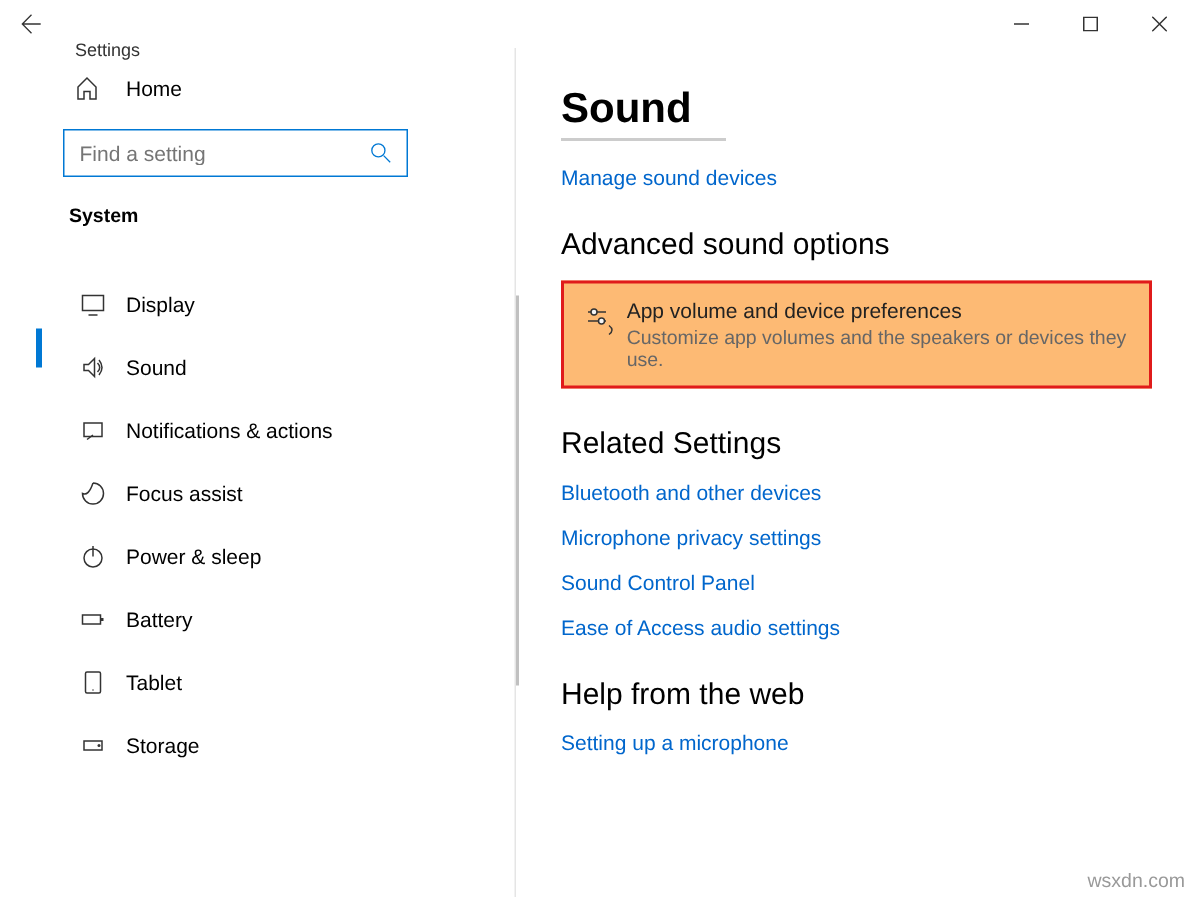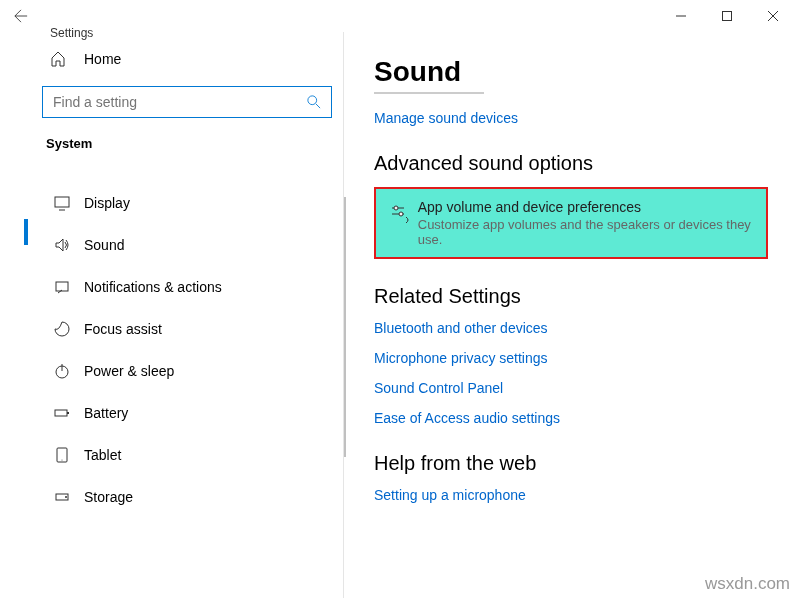--- a/index.html
+++ b/index.html
@@ -11,21 +11,21 @@
     .winctrls { position: absolute; right: 0; top: 0; display: flex; }
     .winctrls div { width: 46px; height: 32px; display: flex; align-items: center; justify-content: center; }
     
     .container { display: flex; height: calc(100% - 32px); margin-left: 24px; }
     
     .sidebar { width: 320px; padding: 8px 0 0 18px; position: relative; }
     .home-row { display: flex; align-items: center; height: 38px; padding-left: 8px; margin-bottom: 8px; }
     .home-row .icon { width: 24px; display: flex; }
     .home-row .label { font-size: 14px; padding-left: 10px; }
     
-    .searchbox { width: 290px; height: 32px; border: 1px solid #0078d4; display: flex; align-items: center; padding: 0 10px; margin-bottom: 18px; }
+    .searchbox { width: 230px; height: 32px; border: 1px solid #0078d4; display: flex; align-items: center; padding: 0 10px; margin-bottom: 18px; }
     .searchbox input { border: none; outline: none; flex: 1; font-size: 14px; color: #666; }
     .searchbox .sicon { color: #0078d4; }
     
     .section-label { font-size: 13px; font-weight: 600; padding-left: 4px; margin-bottom: 18px; }
     
     .nav { }
     .nav-item { display: flex; align-items: flex-end; height: 42px; padding-left: 8px; position: relative; cursor: default; }
     .nav-item.active::before { content: ''; position: absolute; left: -18px; top: 8px; bottom: 8px; width: 4px; background: #0078d4; }
     .nav-item .nicon { width: 24px; display: flex; align-items: center; justify-content: center; color: #333; }
     .nav-item .nlabel { font-size: 14px; padding-left: 10px; }
@@ -34,26 +34,26 @@
     .scrollbar { position: absolute; right: -2px; top: 165px; width: 2px; height: 260px; background: #c0c0c0; }
     
     .main { flex: 1; padding: 24px 28px 0 30px; overflow: hidden; }
     .h1 { font-size: 28px; font-weight: 600; margin-bottom: 4px; }
     .h1-underline { width: 110px; height: 2px; background: #ccc; margin-bottom: 16px; }
     
     .link { color: #0066cc; font-size: 14px; display: block; margin-bottom: 14px; cursor: pointer; }
     
     .h2 { font-size: 20px; font-weight: 400; margin-top: 26px; margin-bottom: 12px; }
     
-    .option-box { border: 2px solid #e01b1b; background: #5eead4; padding: 10px 14px; display: flex; align-items: flex-start; }
+    .option-box { border: 2px solid #e01b1b; background: #fdba74; padding: 10px 14px; display: flex; align-items: flex-start; }
     .option-box .oicon { width: 30px; padding-top: 4px; }
     .option-box .otext .otitle { font-size: 14px; color: #222; margin-bottom: 2px; }
     .option-box .otext .odesc { font-size: 13px; color: #666; }
     
-    .footer-mark { position: absolute; bottom: 4px; right: 6px; font-size: 17px; color: #999; }
+    .footer-mark { position: absolute; bottom: 4px; right: 6px; font-size: 13px; color: #999; }
     
     svg { display: block; }
   </style>
 </head>
 <body>
 
 <div class="titlebar">
   <div class="back">
     <svg width="14" height="14" viewBox="0 0 16 16">
         <path d="M8 1 L1 8 L8 15 M1 8 H15" stroke="#333" stroke-width="1" fill="none"></path>

